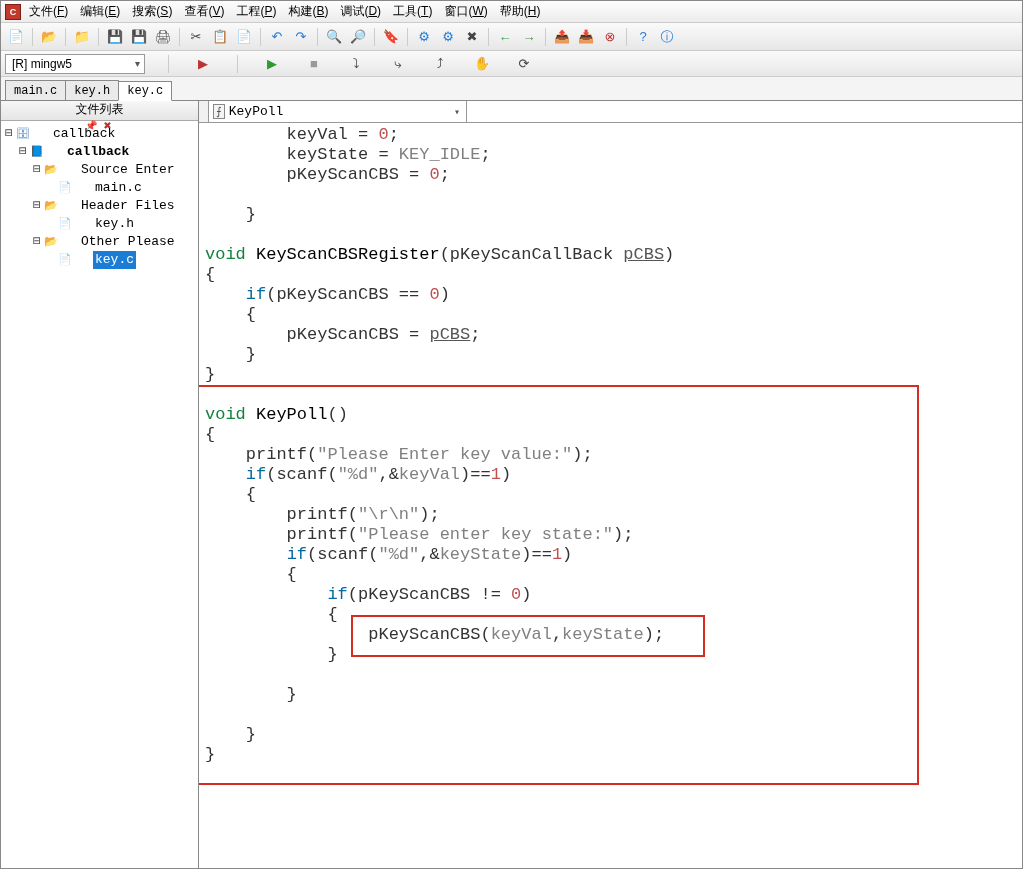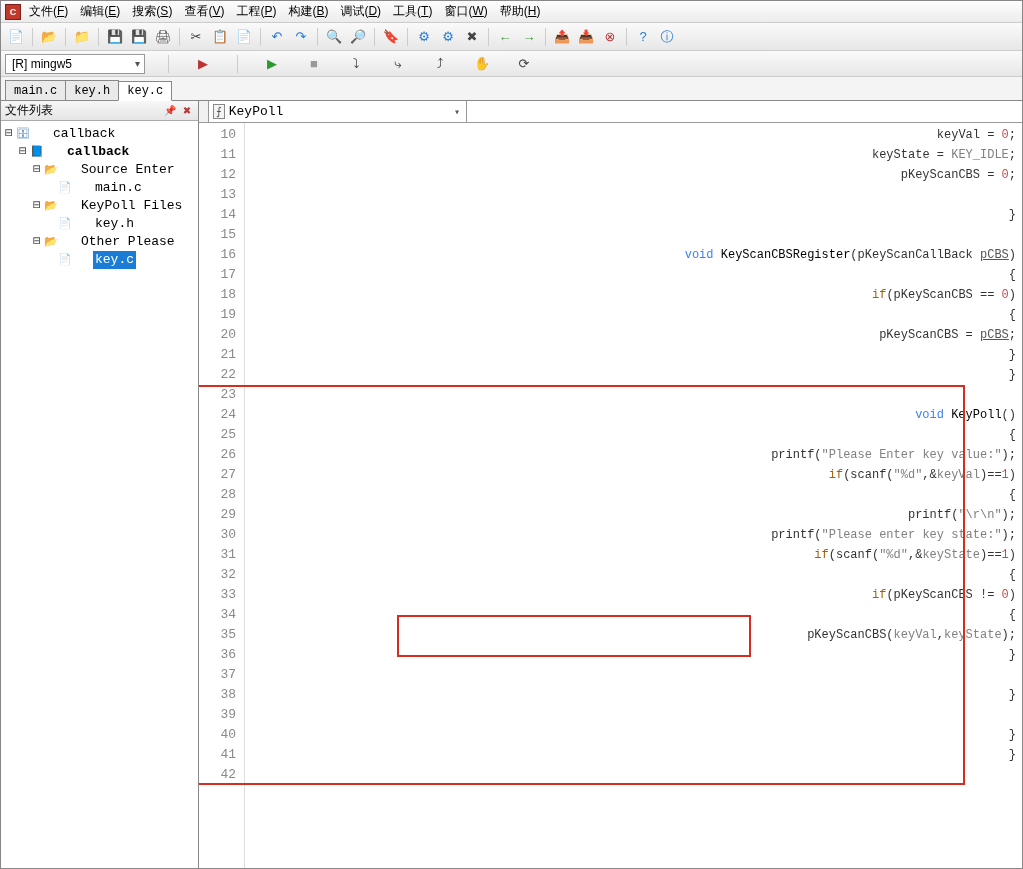--- a/index.html
+++ b/index.html
@@ -19,21 +19,21 @@
   .target-select { display: flex; align-items: center; height: 20px; border: 1px solid #999; background: #fff; padding: 0 16px 0 6px; font-size: 12px; min-width: 140px; position: relative; }
   .target-select::after { content: "▾"; position: absolute; right: 4px; font-size: 10px; color: #555; }
 
   .tabsbar { display: flex; align-items: flex-end; height: 24px; border-bottom: 1px solid #888; padding-left: 4px; background: #f4f4f4; }
   .tab { height: 20px; border: 1px solid #888; border-bottom: none; background: #eaeaea; padding: 0 8px; display: flex; align-items: center; font-family: "Consolas","Courier New",monospace; font-size: 12px; margin-right: -1px; cursor: pointer; }
   .tab.active { background: #fff; border-bottom: 1px solid #fff; position: relative; top: 1px; }
 
   .body-row { flex: 1; display: flex; min-height: 0; }
 
   .sidebar { width: 198px; border-right: 1px solid #888; display: flex; flex-direction: column; background: #fff; }
-  .sidebar-title { height: 20px; background: linear-gradient(#f7f7f7,#e5e5e5); border-bottom: 1px solid #aaa; display: flex; align-items: center; padding: 0 4px; font-size: 12px; justify-content: space-between; }
+  .sidebar-title { height: 20px; background: linear-gradient(#f7f7f7,#e5e5e5); border-bottom: 1px solid #aaa; display: flex; align-items: center; padding: 0 4px; font-size: 12px; justify-content: space-between; flex-direction: column; }
   .sidebar-title .icons { display: flex; gap: 2px; }
   .sidebar-title .icons span { width: 14px; height: 14px; display: flex; align-items: center; justify-content: center; font-size: 10px; cursor: pointer; }
   .tree { flex: 1; overflow: auto; padding: 4px 2px; font-family: "SimSun","Courier New",monospace; font-size: 13px; line-height: 18px; }
   .tree-row { display: flex; align-items: center; white-space: nowrap; }
   .tree-row .toggle { width: 12px; text-align: center; color: #555; cursor: pointer; }
   .tree-row .ticon { width: 16px; height: 14px; display: inline-flex; align-items: center; justify-content: center; font-size: 11px; }
   .folder { color: #c29400; }
   .workspace { color: #3a78b3; }
   .project { color: #3a78b3; font-weight: bold; }
   .fileicon { color: #888; }
@@ -44,23 +44,23 @@
   .editor-area { flex: 1; display: flex; flex-direction: column; min-width: 0; }
   .func-bar { height: 22px; border-bottom: 1px solid #999; display: flex; align-items: stretch; }
   .func-left { width: 10px; border-right: 1px solid #999; background: #f1f1f1; }
   .func-combo { flex: 0 0 258px; display: flex; align-items: center; border-right: 1px solid #999; background: #fff; padding: 0 4px; font-family: "Consolas","Courier New",monospace; font-size: 13px; position: relative; }
   .func-combo .fk { color: #555; margin-right: 4px; font-size: 11px; border: 1px solid #888; padding: 0 2px; background: #f4f4f4; }
   .func-combo::after { content: "▾"; position: absolute; right: 6px; font-size: 10px; color: #555; }
   .func-rest { flex: 1; background: #fff; display: flex; align-items: center; padding: 0 4px; }
 
   .code-wrap { flex: 1; display: flex; overflow: auto; position: relative; background: #fff; }
   .gutter { flex: 0 0 46px; text-align: right; padding: 2px 8px 2px 4px; color: #8a8a8a; font-family: Consolas,"Courier New",monospace; font-size: 13px; line-height: 20px; border-right: 1px solid #ddd; user-select: none; }
-  .code { flex: 1; padding: 2px 6px; font-family: Consolas,"Courier New",monospace; font-size: 12px; line-height: 20px; white-space: pre; position: relative; color: #333; text-align: right; }
-  .kw { color: #a16207; font-weight: normal; }
-  .void { color: #3b82f6; }
+  .code { flex: 1; padding: 2px 6px; font-family: Consolas,"Courier New",monospace; font-size: 17px; line-height: 20px; white-space: pre; position: relative; color: #333; }
+  .kw { color: #0369a1; font-weight: normal; }
+  .void { color: #15803d; }
   .fn { color: #000; }
   .num { color: #c05050; }
   .str { color: #808080; }
   .var { color: #808080; }
   .und { text-decoration: underline; color: #555; }
 
   .red-outer { position: absolute; border: 2px solid #d62d20; pointer-events: none; }
   .red-inner { position: absolute; border: 2px solid #d62d20; pointer-events: none; }
 
   ::-webkit-scrollbar { width: 16px; height: 16px; }
@@ -175,21 +175,21 @@
             <span class="tree-label">Source Enter</span>
           </div>
           <div class="tree-row" style="padding-left: 42px;">
             <span class="toggle"></span>
             <span class="ticon fileicon">📄</span>
             <span class="tree-label">main.c</span>
           </div>
           <div class="tree-row" style="padding-left: 28px;">
             <span class="toggle">⊟</span>
             <span class="ticon folder">📂</span>
-            <span class="tree-label">KeyPoll Files</span>
+            <span class="tree-label">Header Files</span>
           </div>
           <div class="tree-row" style="padding-left: 42px;">
             <span class="toggle"></span>
             <span class="ticon fileicon">📄</span>
             <span class="tree-label">key.h</span>
           </div>
           <div class="tree-row" style="padding-left: 28px;">
             <span class="toggle">⊟</span>
             <span class="ticon folder">📂</span>
             <span class="tree-label">Other Please</span>
@@ -205,52 +205,18 @@
     <div class="editor-area">
       <div class="func-bar">
         <div class="func-left"></div>
         <div class="func-combo">
           <span class="fk">⨍</span>
           <span>KeyPoll</span>
         </div>
         <div class="func-rest"></div>
       </div>
       <div class="code-wrap">
-        <div class="gutter" id="gutter">10
-11
-12
-13
-14
-15
-16
-17
-18
-19
-20
-21
-22
-23
-24
-25
-26
-27
-28
-29
-30
-31
-32
-33
-34
-35
-36
-37
-38
-39
-40
-41
-42
+        <div class="code" id="code"><div class="code-line">        keyVal = <span class="num">0</span>;</div><div class="code-line">        keyState = <span class="var">KEY_IDLE</span>;</div><div class="code-line">        pKeyScanCBS = <span class="num">0</span>;</div><div class="code-line">&nbsp;</div><div class="code-line">    }</div><div class="code-line">&nbsp;</div><div class="code-line"><span class="void">void</span> <span class="fn">KeyScanCBSRegister</span>(pKeyScanCallBack <span class="und">pCBS</span>)</div><div class="code-line">{</div><div class="code-line">    <span class="kw">if</span>(pKeyScanCBS == <span class="num">0</span>)</div><div class="code-line">    {</div><div class="code-line">        pKeyScanCBS = <span class="und">pCBS</span>;</div><div class="code-line">    }</div><div class="code-line">}</div><div class="code-line">&nbsp;</div><div class="code-line"><span class="void">void</span> <span class="fn">KeyPoll</span>()</div><div class="code-line">{</div><div class="code-line">    printf(<span class="str">"Please Enter key value:"</span>);</div><div class="code-line">    <span class="kw">if</span>(scanf(<span class="str">"%d"</span>,&amp;<span class="var">keyVal</span>)==<span class="num">1</span>)</div><div class="code-line">    {</div><div class="code-line">        printf(<span class="str">"\r\n"</span>);</div><div class="code-line">        printf(<span class="str">"Please enter key state:"</span>);</div><div class="code-line">        <span class="kw">if</span>(scanf(<span class="str">"%d"</span>,&amp;<span class="var">keyState</span>)==<span class="num">1</span>)</div><div class="code-line">        {</div><div class="code-line">            <span class="kw">if</span>(pKeyScanCBS != <span class="num">0</span>)</div><div class="code-line">            {</div><div class="code-line">                pKeyScanCBS(<span class="var">keyVal</span>,<span class="var">keyState</span>);</div><div class="code-line">            }</div><div class="code-line">&nbsp;</div><div class="code-line">        }</div><div class="code-line">&nbsp;</div><div class="code-line">    }</div><div class="code-line">}</div><div class="code-line">&nbsp;</div><div class="red-outer" style="left: -50px; top: 262px; width: 770px; height: 400px;"></div><div class="red-inner" style="left: 152px; top: 492px; width: 354px; height: 42px;"></div></div>
+      </div>
+    </div>
+
+  </div>
 </div>
-        <div class="code" id="code"><div class="code-line">        keyVal = <span class="num">0</span>;</div><div class="code-line">        keyState = <span class="var">KEY_IDLE</span>;</div><div class="code-line">        pKeyScanCBS = <span class="num">0</span>;</div><div class="code-line">&nbsp;</div><div class="code-line">    }</div><div class="code-line">&nbsp;</div><div class="code-line"><span class="void">void</span> <span class="fn">KeyScanCBSRegister</span>(pKeyScanCallBack <span class="und">pCBS</span>)</div><div class="code-line">{</div><div class="code-line">    <span class="kw">if</span>(pKeyScanCBS == <span class="num">0</span>)</div><div class="code-line">    {</div><div class="code-line">        pKeyScanCBS = <span class="und">pCBS</span>;</div><div class="code-line">    }</div><div class="code-line">}</div><div class="code-line">&nbsp;</div><div class="code-line"><span class="void">void</span> <span class="fn">KeyPoll</span>()</div><div class="code-line">{</div><div class="code-line">    printf(<span class="str">"Please Enter key value:"</span>);</div><div class="code-line">    <span class="kw">if</span>(scanf(<span class="str">"%d"</span>,&amp;<span class="var">keyVal</span>)==<span class="num">1</span>)</div><div class="code-line">    {</div><div class="code-line">        printf(<span class="str">"\r\n"</span>);</div><div class="code-line">        printf(<span class="str">"Please enter key state:"</span>);</div><div class="code-line">        <span class="kw">if</span>(scanf(<span class="str">"%d"</span>,&amp;<span class="var">keyState</span>)==<span class="num">1</span>)</div><div class="code-line">        {</div><div class="code-line">            <span class="kw">if</span>(pKeyScanCBS != <span class="num">0</span>)</div><div class="code-line">            {</div><div class="code-line">                pKeyScanCBS(<span class="var">keyVal</span>,<span class="var">keyState</span>);</div><div class="code-line">            }</div><div class="code-line">&nbsp;</div><div class="code-line">        }</div><div class="code-line">&nbsp;</div><div class="code-line">    }</div><div class="code-line">}</div><div class="code-line">&nbsp;</div><div class="red-outer" style="left: -50px; top: 262px; width: 770px; height: 400px;"></div><div class="red-inner" style="left: 152px; top: 492px; width: 354px; height: 42px;"></div></div>
-      </div>
-    </div>
-
-  </div>
-</div>
 
 </body></html>

